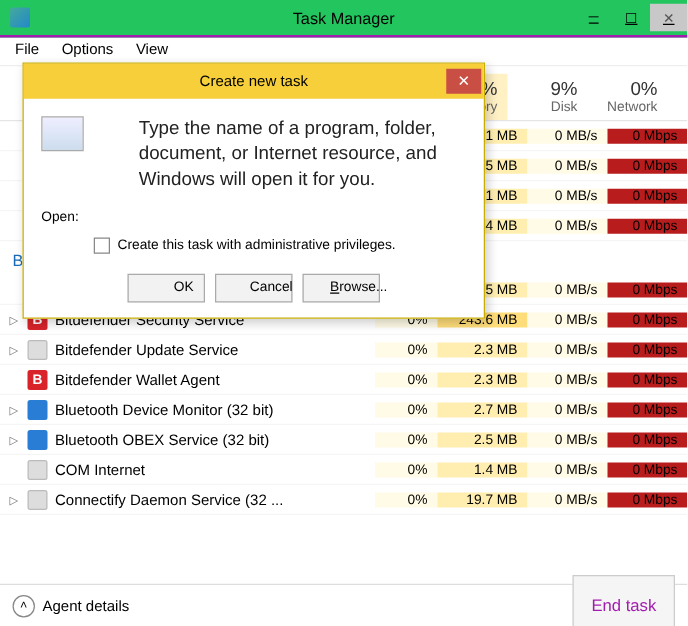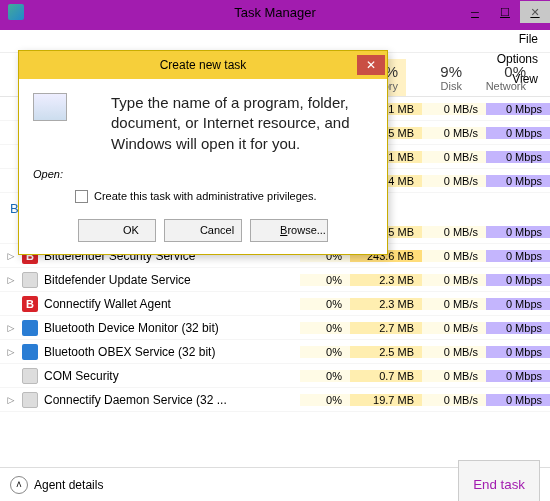--- a/index.html
+++ b/index.html
@@ -1,25 +1,25 @@
 <!DOCTYPE html>
 <html><head>
 <meta charset="utf-8">
 <style>
 * { box-sizing: border-box; margin: 0; padding: 0; }
 body { font-family: "Segoe UI", Tahoma, sans-serif; font-size: 12px; background: #fff; width: 550px; height: 501px; overflow: hidden; position: relative; }
 
-.titlebar { height: 30px; background: #a21caf; border-bottom: 6px solid #a21caf; display: flex; align-items: center; position: relative; text-decoration: underline; }
+.titlebar { height: 30px; background: #22c55e; border-bottom: 2px solid #a21caf; display: flex; align-items: center; position: relative; text-decoration: underline; }
 .titlebar .app-icon { width: 16px; height: 16px; margin: 0 8px; background: linear-gradient(135deg,#4a9,#28c); border-radius: 2px; }
 .titlebar .title { position: absolute; left: 0; right: 0; text-align: center; font-size: 13px; pointer-events: none; }
 .titlebar .win-controls { margin-left: auto; display: flex; }
 .titlebar .win-btn { width: 30px; height: 22px; display: flex; align-items: center; justify-content: center; cursor: pointer; font-size: 11px; }
 .titlebar .win-btn.close { background: #c8c8c8; color: #555; }
 
-.menubar { height: 22px; display: flex; align-items: flex-end; padding: 0 4px; gap: 2px; flex-direction: column; }
+.menubar { height: 22px; display: flex; align-items: flex-start; padding: 0 4px; gap: 2px; }
 .menubar .menu-item { padding: 2px 8px; cursor: default; }
 
 .content { position: relative; height: calc(100% - 30px - 22px - 34px); border-top: 1px solid #eee; overflow: hidden; }
 
 .header-row { display: flex; align-items: flex-end; height: 44px; border-bottom: 1px solid #e5e5e5; }
 .header-row .col { text-align: right; padding: 4px 8px 4px 4px; }
 .header-row .name-col { flex: 1; text-align: left; padding-left: 10px; font-weight: normal; color: #444; }
 .header-row .pct { font-size: 15px; color: #333; }
 .header-row .lbl { font-size: 11px; color: #666; }
 .col.cpu { width: 50px; }
@@ -30,47 +30,47 @@
 
 .table-body { overflow-y: scroll; height: calc(100% - 44px); }
 .row { display: flex; align-items: center; height: 24px; border-bottom: 1px solid #f5f5f5; }
 .row .name-col { flex: 1; display: flex; align-items: center; gap: 6px; padding-left: 6px; overflow: hidden; white-space: nowrap; }
 .row .expander { width: 10px; font-size: 9px; color: #777; display: inline-block; text-align: center; }
 .row .proc-icon { width: 16px; height: 16px; flex-shrink: 0; border-radius: 2px; }
 .row .cell { text-align: right; padding-right: 8px; font-size: 11px; }
 .row .cell.cpu { width: 50px; background: #fffbe6; }
 .row .cell.mem { width: 72px; background: #ffeeb0; }
 .row .cell.disk { width: 64px; background: #fffbe6; }
-.row .cell.net { width: 64px; background: #c4b5fd; }
+.row .cell.net { width: 64px; background: #b91c1c; }
 .row.hi .cell.mem { background: #ffdd7a; }
 
 .group-label { padding: 8px 10px 4px; color: #1a6bb7; font-size: 13px; }
 
 .footer { height: 34px; border-top: 1px solid #ddd; display: flex; align-items: center; padding: 0 10px; gap: 8px; }
 .footer .fewer { display: flex; align-items: center; gap: 6px; cursor: pointer; }
 .footer .circle { width: 18px; height: 18px; border: 1px solid #888; border-radius: 50%; display: flex; align-items: center; justify-content: center; font-size: 10px; }
 .footer .end-task { margin-left: auto; padding: 16px 14px; border: 1px solid #ccc; background: #f5f5f5; color: #a21caf; }
 
 .dialog { position: absolute; left: 18px; top: 50px; width: 370px; background: #fff; border: 1px solid #c9ad00; box-shadow: 2px 3px 8px rgba(0,0,0,0.2); }
 .dialog .dlg-title { height: 28px; background: #f6cf3a; display: flex; align-items: center; position: relative; }
 .dialog .dlg-title .t { position: absolute; left: 0; right: 0; text-align: center; font-size: 12px; }
 .dialog .dlg-close { width: 28px; height: 20px; background: #c94f44; color: #fff; display: flex; align-items: center; justify-content: center; margin-left: auto; margin-right: 2px; font-size: 12px; cursor: pointer; }
 .dialog .dlg-body { padding: 14px 14px 12px; }
 .dialog .dlg-top { display: flex; gap: 12px; align-items: flex-start; margin-bottom: 14px; }
 .dialog .dlg-icon { width: 34px; height: 28px; border: 1px solid #aaa; background: linear-gradient(#eef,#cde); flex-shrink: 0; }
 .dialog .dlg-text { font-size: 15px; line-height: 1.35; color: #222; margin-left: 32px; }
 .dialog .open-row { display: flex; align-items: center; gap: 8px; margin-bottom: 10px; }
-.dialog .open-label { font-size: 11px; font-style: italic; }
+.dialog .open-label { font-size: 11px; }
 .dialog .combo { flex: 1; display: flex; border: 1px solid #7a9fd4; height: 22px; }
 .dialog .combo input { flex: 1; border: none; outline: none; padding: 0 6px; font-size: 12px; font-family: inherit; }
 .dialog .combo .drop { width: 18px; display: flex; align-items: center; justify-content: center; border-left: 1px solid #ccc; background: #f4f4f4; font-size: 9px; cursor: pointer; }
 .dialog .chk-row { display: flex; align-items: center; gap: 6px; margin-left: 42px; margin-bottom: 16px; font-size: 11px; }
 .dialog .chk { width: 13px; height: 13px; border: 1px solid #888; }
 .dialog .btns { display: flex; gap: 8px; justify-content: center; }
-.dialog .btn { width: 78px; height: 23px; border: 1px solid #aaa; background: #f2f2f2; font-size: 11px; cursor: pointer; display: flex; align-items: center; justify-content: center; padding-left: 28px; }
+.dialog .btn { width: 62px; height: 23px; border: 1px solid #aaa; background: #f2f2f2; font-size: 11px; cursor: pointer; display: flex; align-items: center; justify-content: center; padding-left: 28px; }
 .dialog .btn u { text-decoration: underline; }
 
 .ic-b { background: #d8232a; color: #fff; font-weight: bold; font-size: 11px; display: flex; align-items: center; justify-content: center; }
 .ic-bt { background: #2a7dd4; border-radius: 50%; }
 .ic-g { background: #ddd; border: 1px solid #bbb; }
 </style>
 </head>
 <body>
 
 <div class="titlebar">
@@ -172,21 +172,21 @@
         </div>
         <div class="cell cpu">0%</div>
         <div class="cell mem">2.3 MB</div>
         <div class="cell disk">0 MB/s</div>
         <div class="cell net">0 Mbps</div>
       </div>
       <div class="row">
         <div class="name-col">
           <span class="expander"></span>
           <span class="proc-icon ic-b">B</span>
-          <span>Connectify Wallet Agent</span>
+          <span>Bitdefender Wallet Agent</span>
         </div>
         <div class="cell cpu">0%</div>
         <div class="cell mem">2.3 MB</div>
         <div class="cell disk">0 MB/s</div>
         <div class="cell net">0 Mbps</div>
       </div>
       <div class="row">
         <div class="name-col">
           <span class="expander">▷</span>
           <span class="proc-icon ic-bt"></span>
@@ -205,24 +205,24 @@
         </div>
         <div class="cell cpu">0%</div>
         <div class="cell mem">2.5 MB</div>
         <div class="cell disk">0 MB/s</div>
         <div class="cell net">0 Mbps</div>
       </div>
       <div class="row">
         <div class="name-col">
           <span class="expander"></span>
           <span class="proc-icon ic-g"></span>
-          <span>COM Security</span>
-        </div>
-        <div class="cell cpu">0%</div>
-        <div class="cell mem">0.7 MB</div>
+          <span>COM Internet</span>
+        </div>
+        <div class="cell cpu">0%</div>
+        <div class="cell mem">1.4 MB</div>
         <div class="cell disk">0 MB/s</div>
         <div class="cell net">0 Mbps</div>
       </div>
       <div class="row">
         <div class="name-col">
           <span class="expander">▷</span>
           <span class="proc-icon ic-g"></span>
           <span>Connectify Daemon Service (32 ...</span>
         </div>
         <div class="cell cpu">0%</div>

